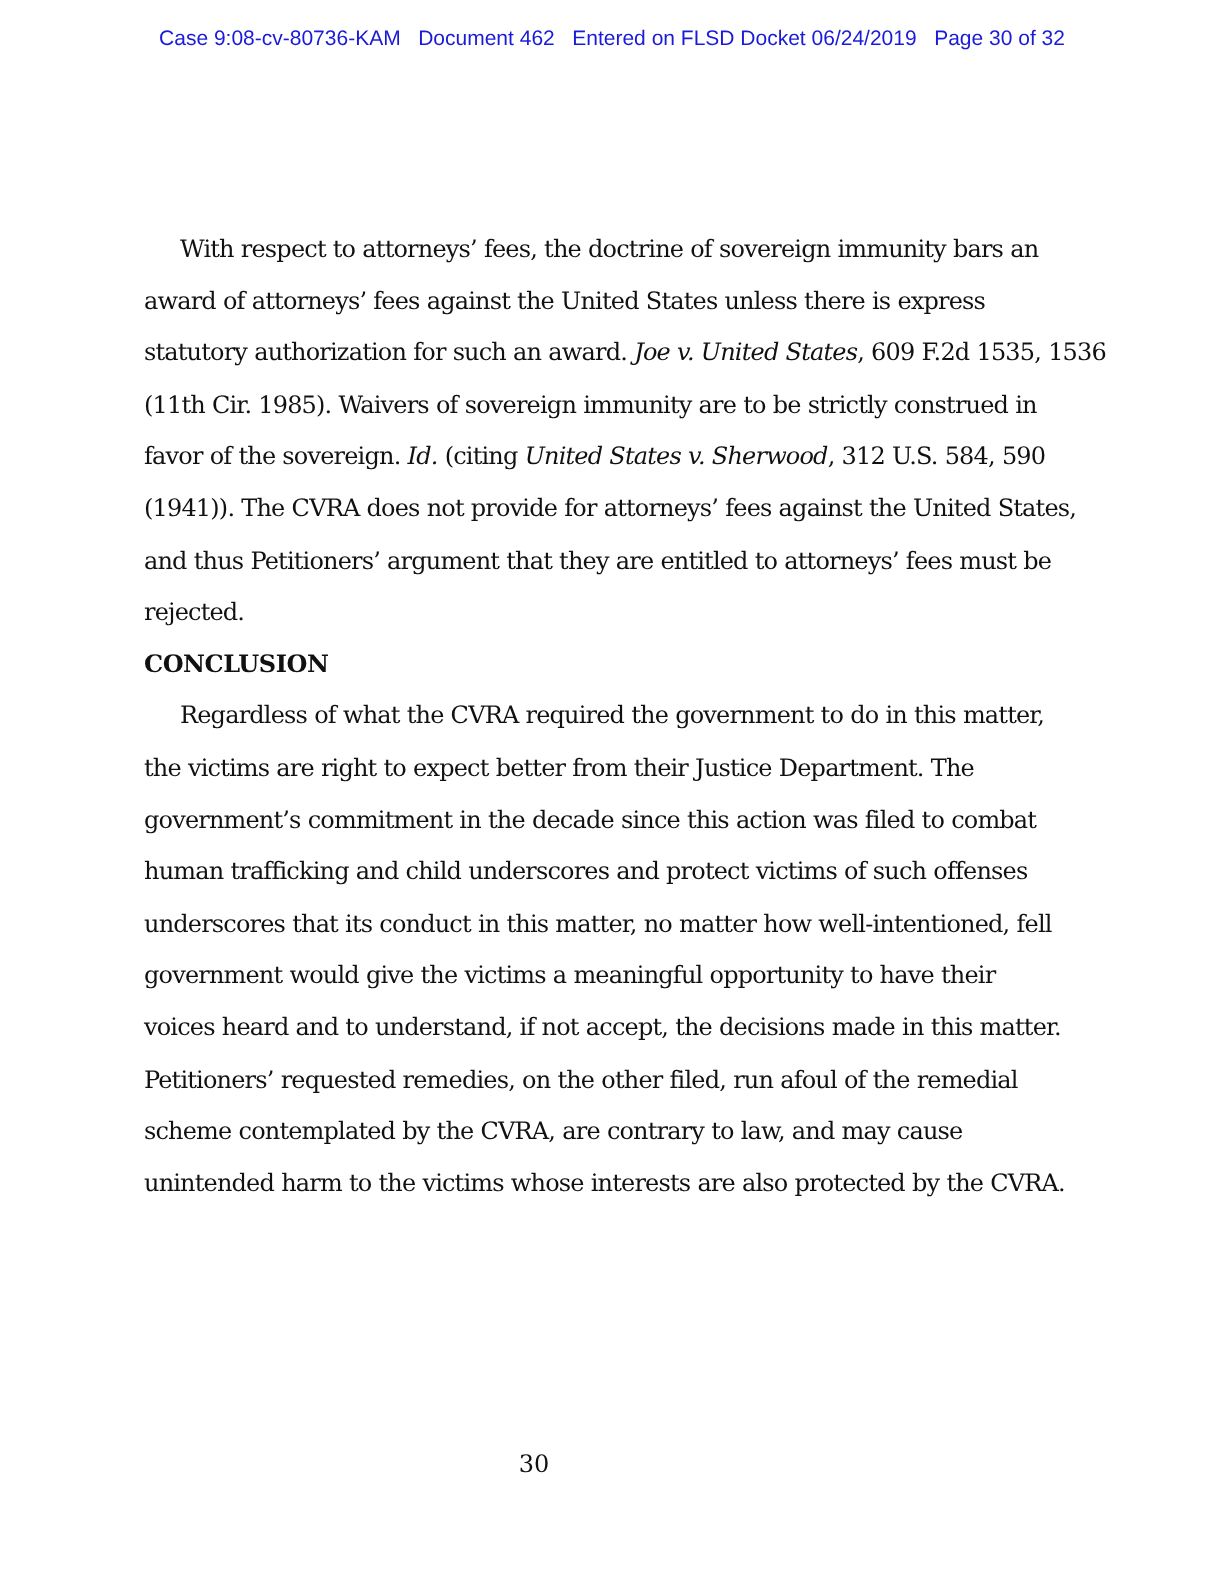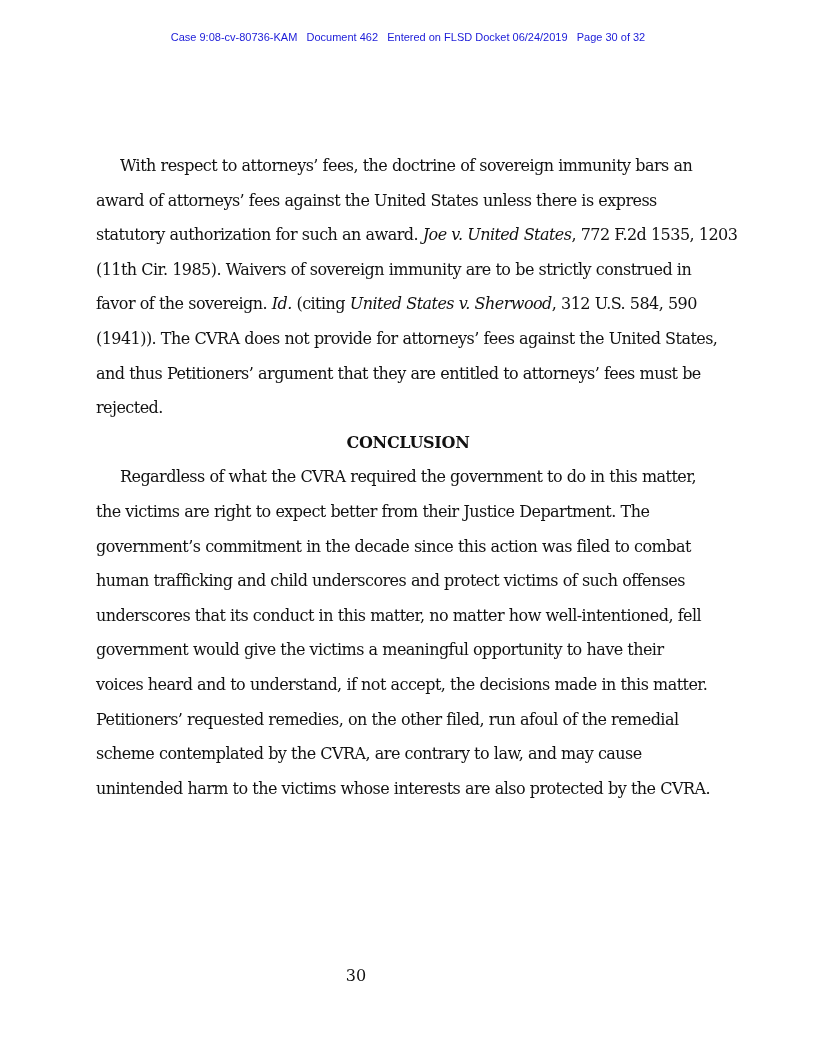--- a/index.html
+++ b/index.html
@@ -8,26 +8,26 @@
       background: #ffffff;
     }
     body {
       width: 816px;
       height: 1056px;
       position: relative;
       overflow: hidden;
     }
     .stamp {
       position: absolute;
-      top: 31px;
+      top: 17px;
       left: 0;
       width: 816px;
       text-align: center;
       font-family: "Liberation Sans", sans-serif;
-      font-size: 11px;
+      font-size: 14px;
       color: #1a1ad8;
       white-space: pre;
       letter-spacing: 0px;
     }
     .body-text {
       position: absolute;
       left: 96px;
       top: 149px;
       width: 624px;
       font-family: "DejaVu Serif", "Liberation Serif", serif;
@@ -40,21 +40,21 @@
       white-space: nowrap;
       height: 34.6px;
       letter-spacing: -0.55px;
       word-spacing: 0.2px;
     }
     .indent {
       padding-left: 24px;
     }
     .heading {
       display: block;
-      text-align: center;
+      text-align: left;
       font-weight: bold;
       height: 34.6px;
       letter-spacing: -0.3px;
     }
     .it {
       font-style: italic;
     }
     .page-num {
       position: absolute;
       top: 966px;
@@ -68,21 +68,21 @@
   </style>
 </head>
 <body>
 
 <div class="stamp">Case 9:08-cv-80736-KAM   Document 462   Entered on FLSD Docket 06/24/2019   Page 30 of 32</div>
 
 <div class="body-text">
   <div>
     <span class="line indent"><span>With respect to attorneys’ fees, the doctrine of sovereign immunity bars an</span></span>
     <span class="line"><span>award of attorneys’ fees against the United States unless there is express</span></span>
-    <span class="line"><span>statutory authorization for such an award. </span><span class="it">Joe v. United States</span><span>, 772 F.2d 1535, 1203</span></span>
+    <span class="line"><span>statutory authorization for such an award. </span><span class="it">Joe v. United States</span><span>, 609 F.2d 1535, 1536</span></span>
     <span class="line"><span>(11th Cir. 1985). Waivers of sovereign immunity are to be strictly construed in</span></span>
     <span class="line"><span>favor of the sovereign. </span><span class="it">Id.</span><span> (citing </span><span class="it">United States v. Sherwood</span><span>, 312 U.S. 584, 590</span></span>
     <span class="line"><span>(1941)). The CVRA does not provide for attorneys’ fees against the United States,</span></span>
     <span class="line"><span>and thus Petitioners’ argument that they are entitled to attorneys’ fees must be</span></span>
     <span class="line"><span>rejected.</span></span>
   </div>
 
   <span class="heading">CONCLUSION</span>
 
   <div>

